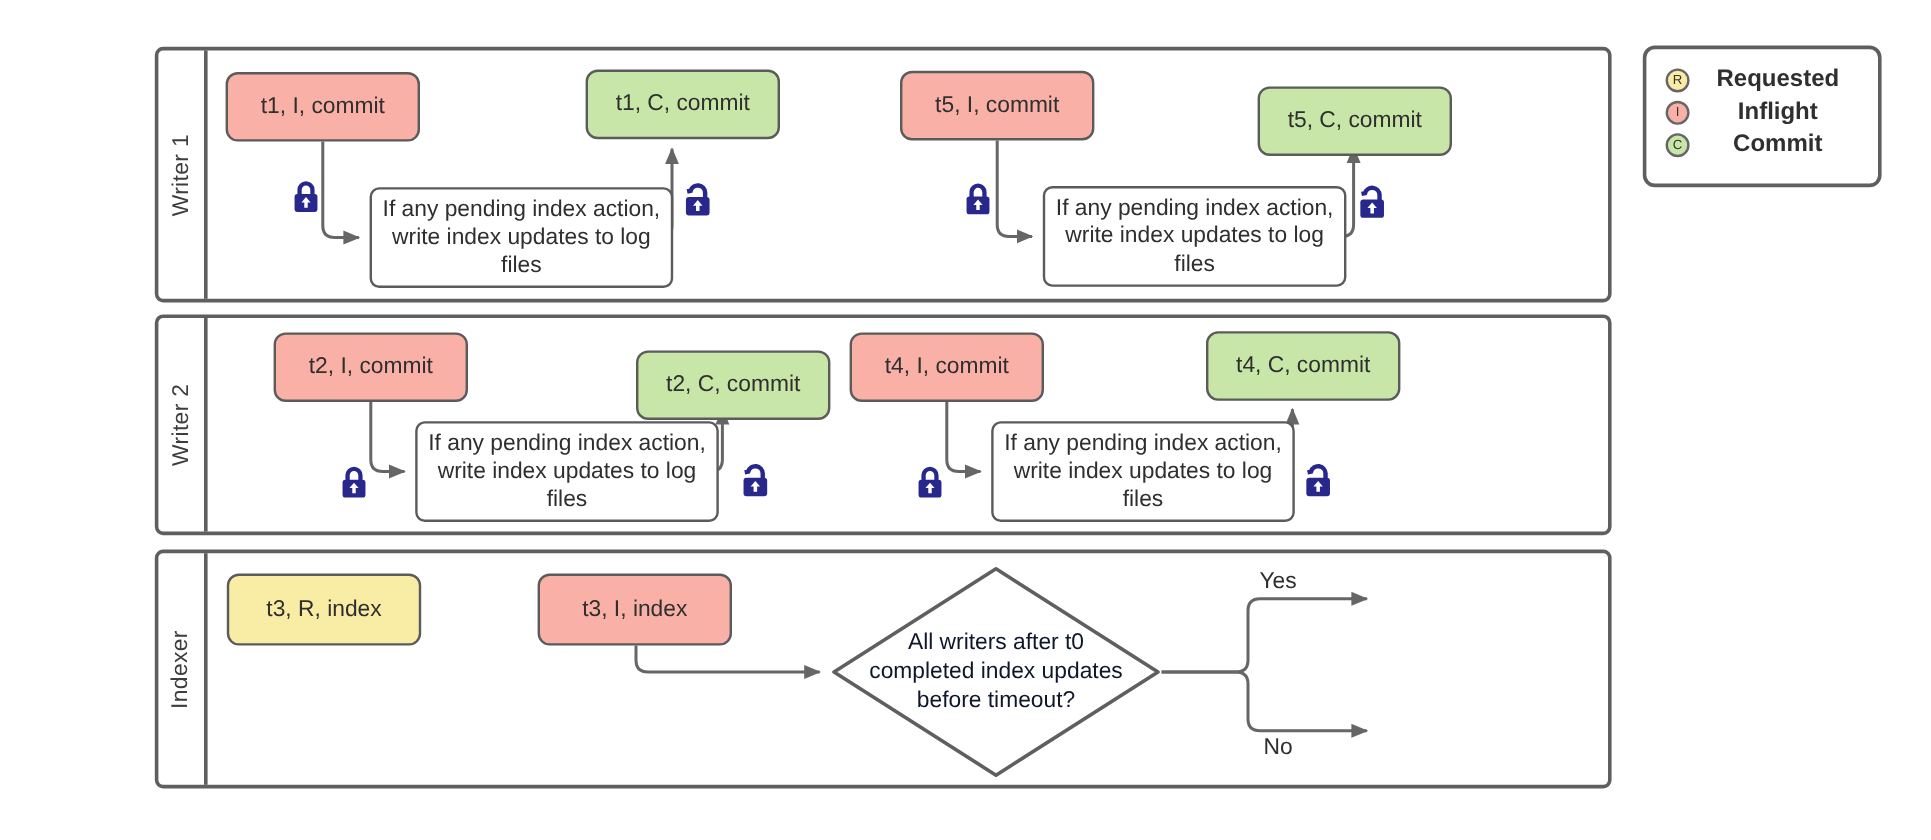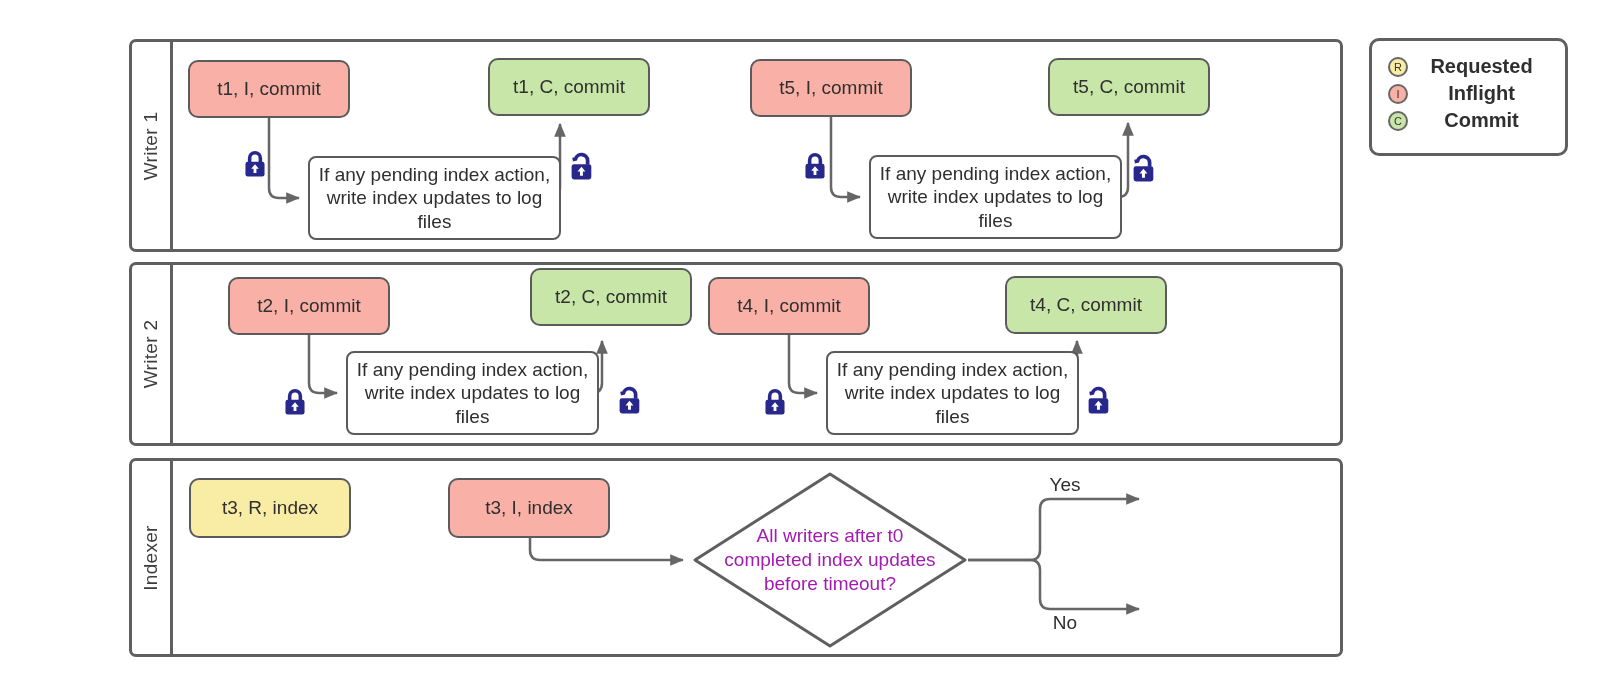--- a/index.html
+++ b/index.html
@@ -29,21 +29,21 @@
   .note{
     position:absolute;width:253px;height:84px;border:2.5px solid #5b5b5b;border-radius:8px;
     background:#ffffff;display:flex;align-items:center;justify-content:center;text-align:center;
     font-size:19px;line-height:1.23;color:#2f2f2f;box-sizing:border-box;padding:0 4px;z-index:3;
   }
   #connector-layer{position:absolute;left:0;top:0;z-index:2;}
   .lock{position:absolute;z-index:4;}
   .diamond-wrap{position:absolute;left:692px;top:472px;width:276px;height:176px;z-index:3;}
   .diamond-text{
     position:absolute;left:0;top:0;width:100%;height:100%;display:flex;flex-direction:column;
-    align-items:center;justify-content:center;text-align:center;font-size:19px;line-height:1.25;color:#a21caf;
+    align-items:center;justify-content:center;text-align:center;font-size:19px;line-height:1.25;color:#0f172a;
   }
   .branch-label{position:absolute;z-index:4;font-size:19px;color:#2f2f2f;width:70px;text-align:center;}
   #legend{
     position:absolute;left:1369px;top:38px;width:199px;height:118px;border:3px solid #5f5f5f;
     border-radius:10px;background:#fff;box-sizing:border-box;padding:12px 10px 0 16px;z-index:3;
   }
   .legend-row{display:flex;align-items:center;height:27px;}
   .legend-circle{
     width:20px;height:20px;border-radius:50%;border:2.5px solid #666;box-sizing:border-box;
     display:flex;align-items:center;justify-content:center;font-size:11px;color:#333;flex:0 0 auto;
@@ -90,25 +90,25 @@
     <div class="lane-label-cell">
       <span>Indexer</span>
     </div>
   </div>
 
   <div class="state pink" style="left:188px;top:60px;">t1, I, commit</div>
   <div class="note" style="left:308px;top:156px;">If any pending index action, write index updates to log files</div>
   <div class="state green" style="left:488px;top:58px;">t1, C, commit</div>
   <div class="state pink" style="left:750px;top:59px;">t5, I, commit</div>
   <div class="note" style="left:869px;top:155px;">If any pending index action, write index updates to log files</div>
-  <div class="state green" style="left:1048px;top:58px;">t5, C, commit</div>
+  <div class="state green" style="left:1048px;top:72px;">t5, C, commit</div>
 
   <div class="state pink" style="left:228px;top:277px;">t2, I, commit</div>
   <div class="note" style="left:346px;top:351px;">If any pending index action, write index updates to log files</div>
-  <div class="state green" style="left:530px;top:268px;">t2, C, commit</div>
+  <div class="state green" style="left:530px;top:292px;">t2, C, commit</div>
   <div class="state pink" style="left:708px;top:277px;">t4, I, commit</div>
   <div class="note" style="left:826px;top:351px;">If any pending index action, write index updates to log files</div>
   <div class="state green" style="left:1005px;top:276px;">t4, C, commit</div>
 
   <div class="state yellow" style="left:189px;top:478px;height:60px;">t3, R, index</div>
   <div class="state pink" style="left:448px;top:478px;height:60px;">t3, I, index</div>
 
   <div class="diamond-wrap">
     <svg width="276" height="176">
       <polygon points="138,2 273,88 138,174 3,88" fill="#ffffff" stroke="#5f5f5f" stroke-width="3" stroke-linejoin="round"></polygon>

